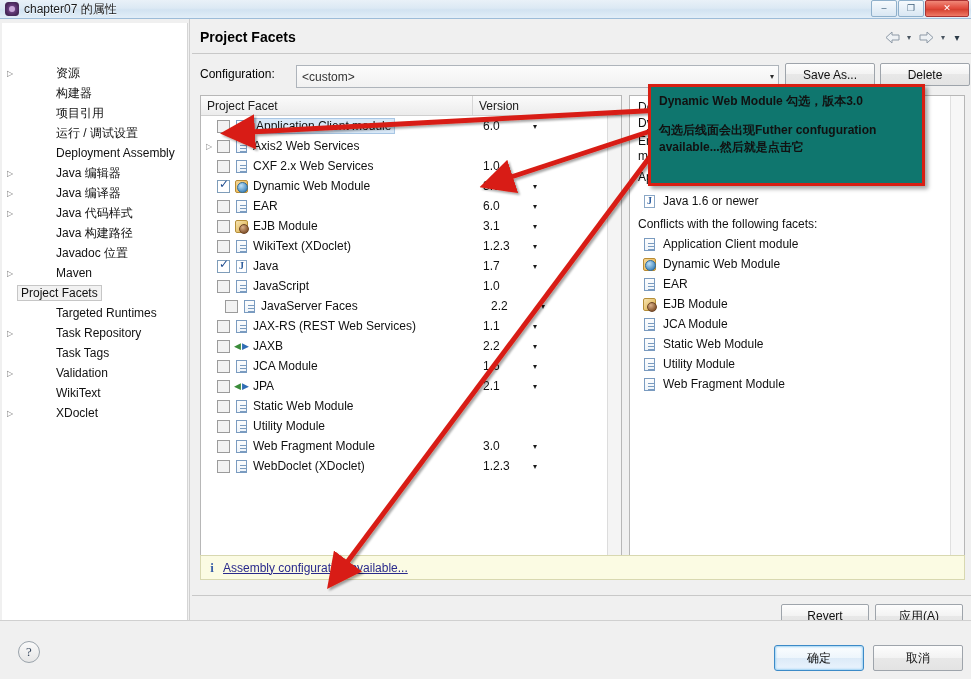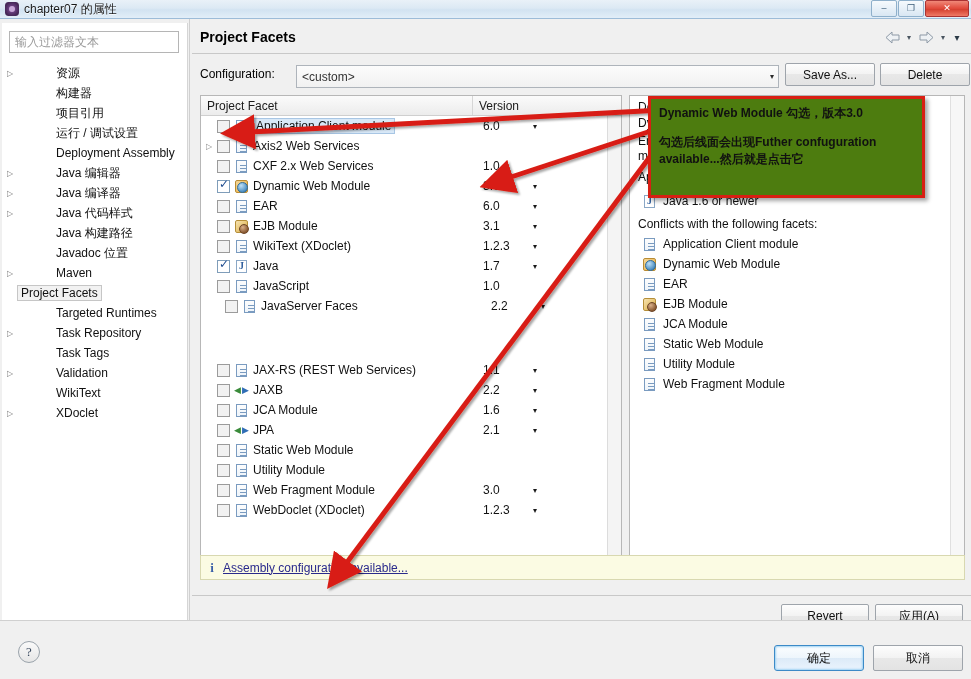--- a/index.html
+++ b/index.html
@@ -269,22 +269,22 @@
     border: 1px solid #3c8ac7; border-radius: 3px;
     background: linear-gradient(to bottom,#fbfdff 0%, #eef6fc 48%, #dceaf7 50%, #eaf4fd 100%);
     box-shadow: 0 0 2px 1px #9fd2f3 inset;
   }
   .btn-cancel {
     position: absolute; left: 873px; top: 645px; width: 90px; height: 26px;
   }
 
   
   .callout {
-    position: absolute; left: 648px; top: 96px; width: 277px; height: 102px;
-    background: #4d7c0f; border: 3px solid #d81f13;
+    position: absolute; left: 648px; top: 84px; width: 277px; height: 102px;
+    background: #0f766e; border: 3px solid #d81f13;
     box-shadow: 3px 3px 4px rgba(0,0,0,.35);
     padding: 6px 8px;
     font-family: "Liberation Sans", sans-serif;
     font-weight: bold; font-size: 12px; color: #111; line-height: 17px;
     z-index: 40;
   }
   .callout .l2 { margin-top: 12px; }
   .arrow-layer { position: absolute; left: 0; top: 0; width: 971px; height: 679px; pointer-events: none; z-index: 35; }
 </style>
 </head>
@@ -304,21 +304,20 @@
         </div>
       <div class="win-btn close">
           <span class="win-glyph">✕</span>
         </div>
     </div>
   </div>
 
   <div class="dialog-body">
 
     <div class="left-pane">
-      <div class="filter-box">输入过滤器文本</div>
       <div class="tree" id="tree">
           <div class="tree-item">
             <span class="tree-arrow">▷</span>
             <span class="tree-label">资源</span>
           </div>
           <div class="tree-item">
             <span class="tree-arrow"></span>
             <span class="tree-label">构建器</span>
           </div>
           <div class="tree-item">
@@ -514,21 +513,21 @@
             <div class="frow" style="position: relative; margin-left: 8px;">
               <span class="expander"></span>
               <span class="cb"></span>
               <span class="ficon">
                 <span class="ic-doc" style="display: block; position: relative;"></span>
               </span>
               <span class="fname">JavaServer Faces</span>
               <span class="fver">2.2</span>
               <span class="fcaret">▾</span>
             </div>
-            <div class="frow" style="position: relative; margin-top: 44px;">
+            <div class="frow" style="position: relative;">
               <span class="expander"></span>
               <span class="cb"></span>
               <span class="ficon">
                 <span class="ic-doc" style="display: block; position: relative;"></span>
               </span>
               <span class="fname">JAX-RS (REST Web Services)</span>
               <span class="fver">1.1</span>
               <span class="fcaret">▾</span>
             </div>
             <div class="frow" style="position: relative;">

